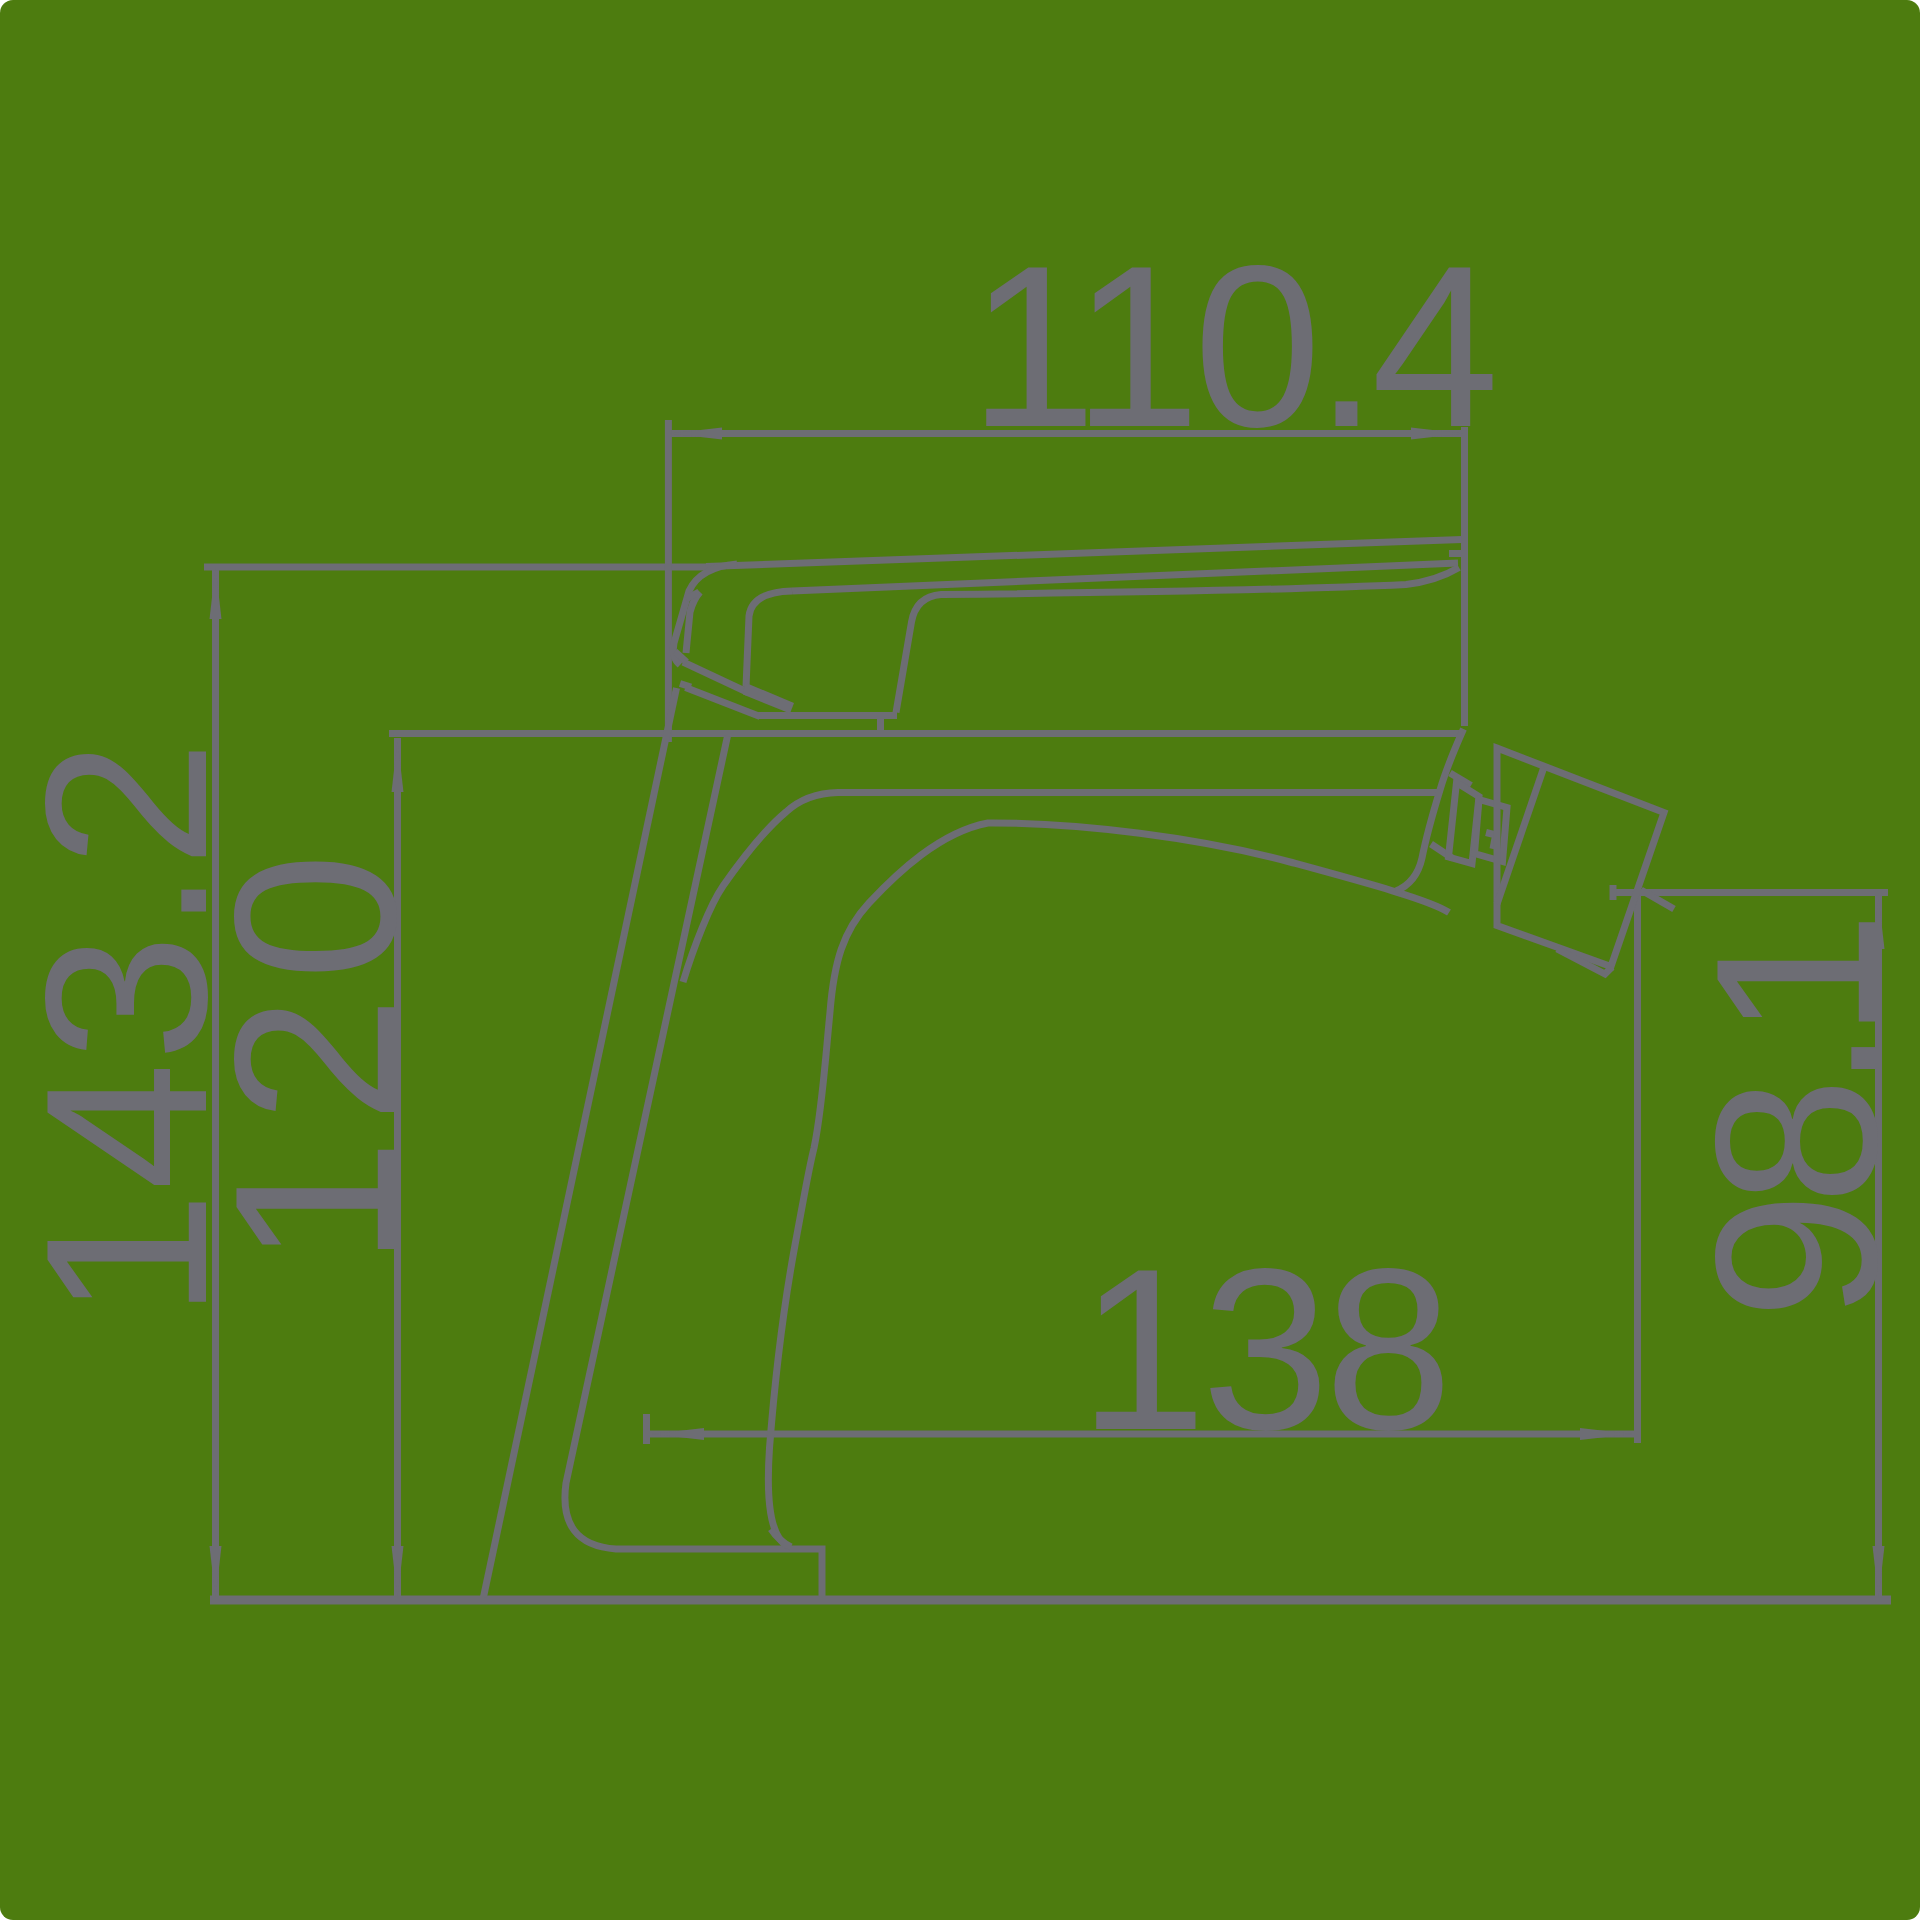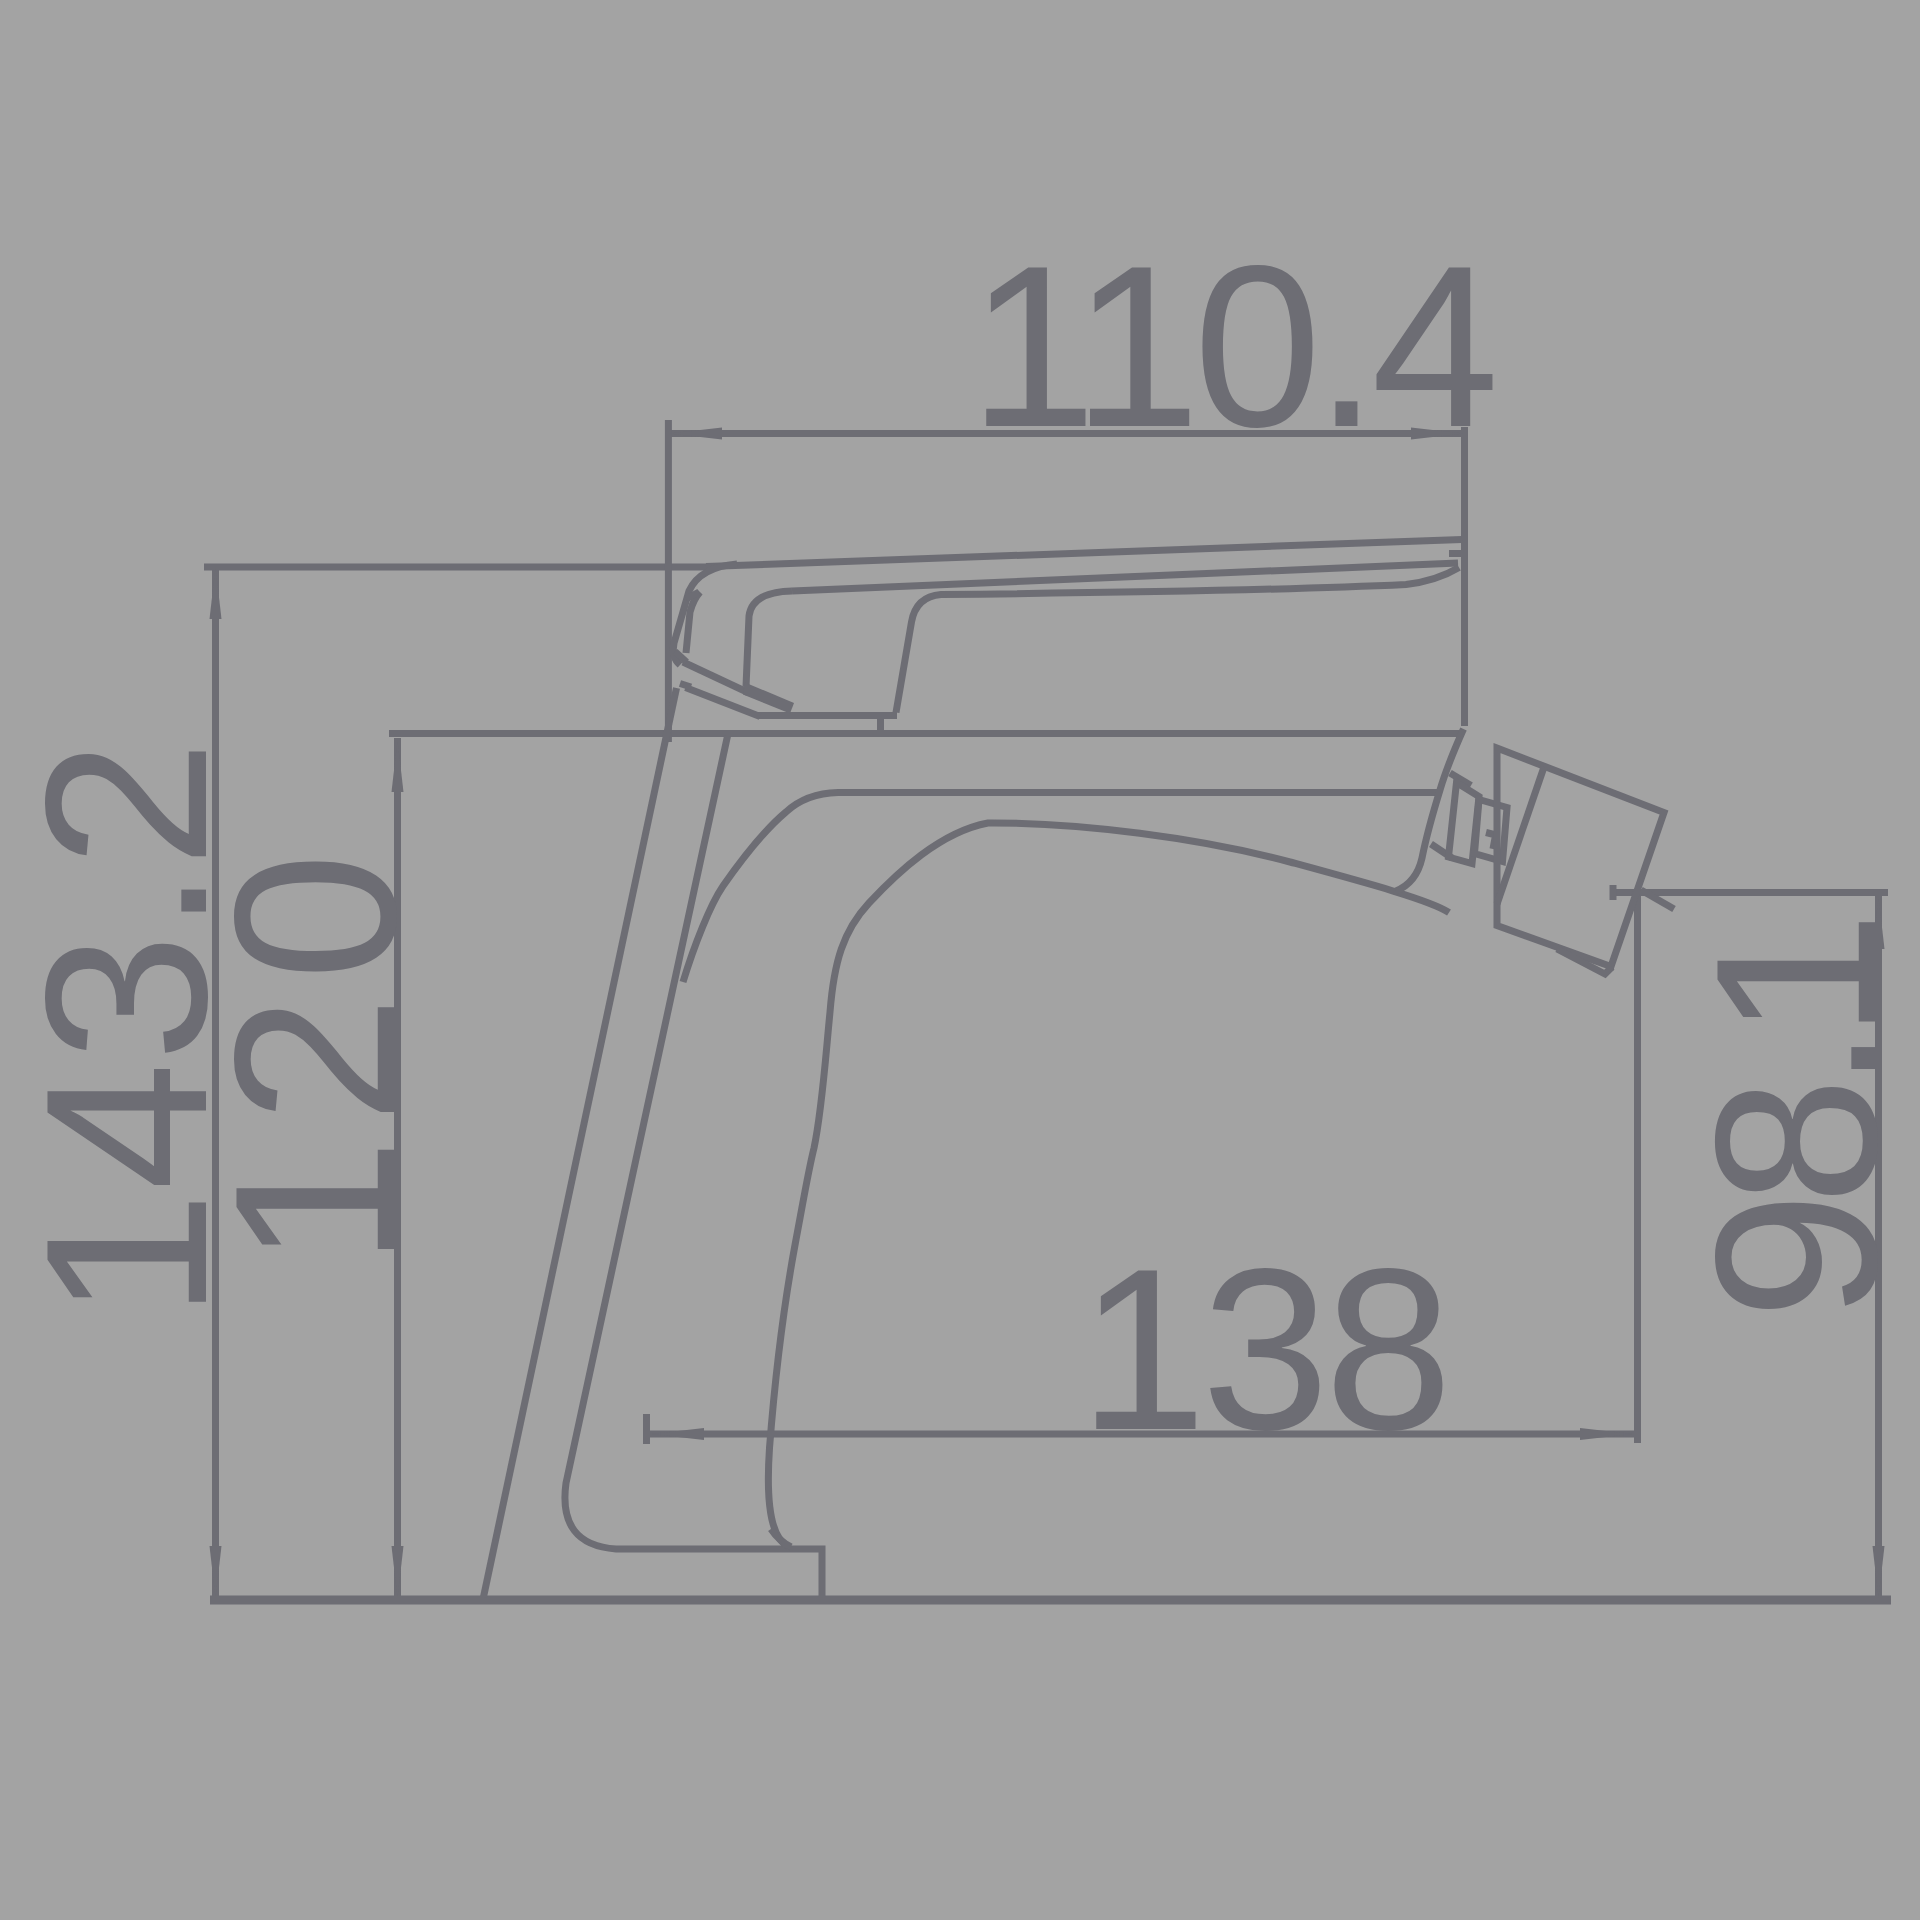--- a/index.html
+++ b/index.html
@@ -1,16 +1,16 @@
 <!DOCTYPE html>
 <html><head>
 <meta charset="utf-8">
 <style>
   html,body{margin:0;padding:0;background:#ffffff;}
-  .page{width:1920px;height:1920px;position:relative;background:#a3a3a3;overflow:hidden;}
+  .page{width:1920px;height:1920px;position:relative;background:#4d7c0f;overflow:hidden;border-radius:13px;}
   svg{display:block;}
   text{font-family:"Liberation Sans", sans-serif; fill:#6d6d74;}
 </style>
 </head>
 <body>
 <div class="page">
 <svg width="1920" height="1920" viewBox="0 0 1920 1920">
   <g stroke="#6d6d74" stroke-width="7" fill="none">
 
     <path d="M210,1600 H1891" stroke-width="9"></path>

